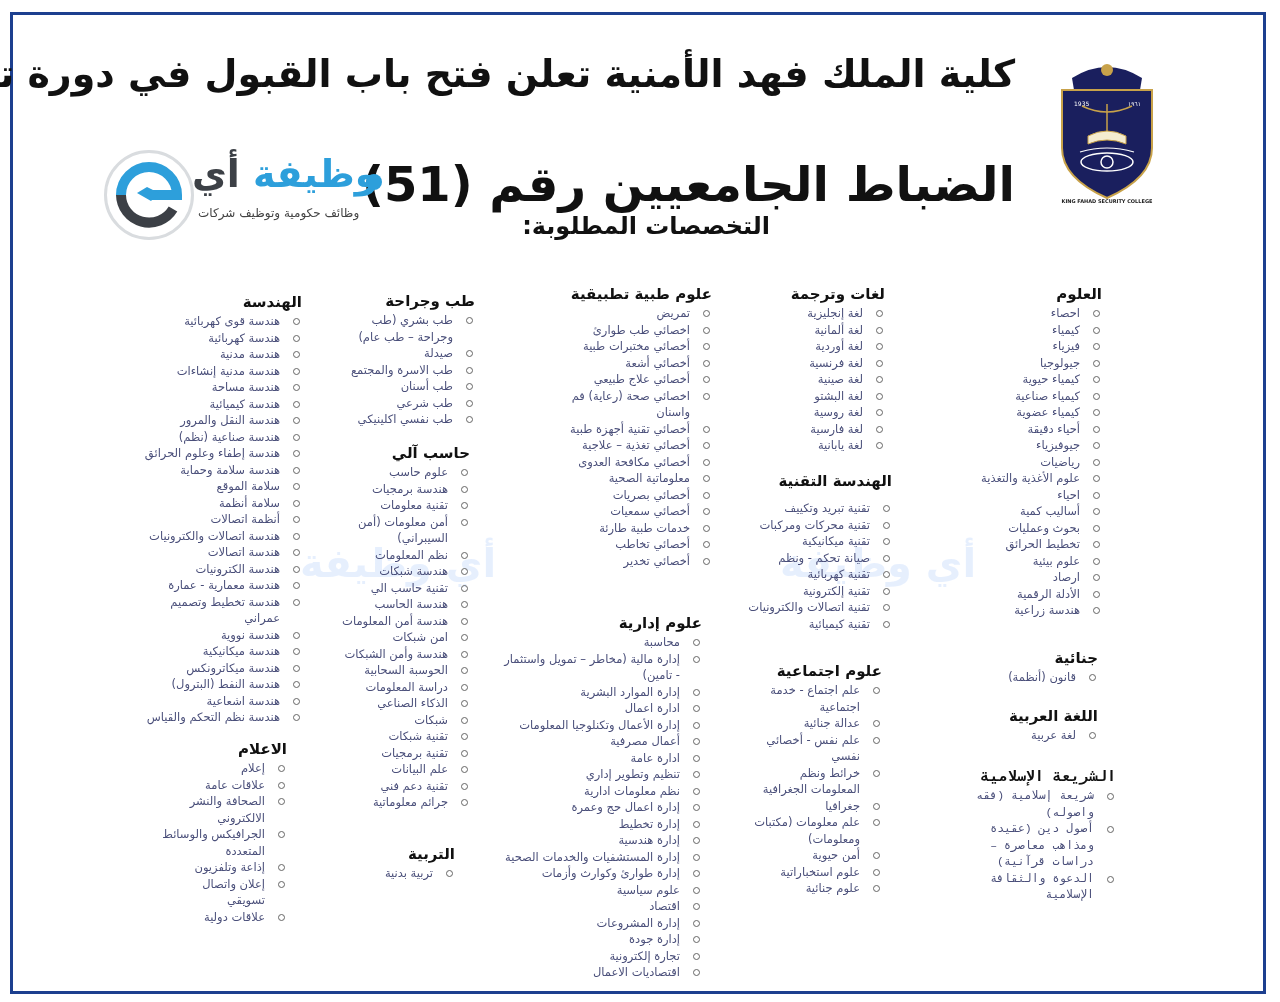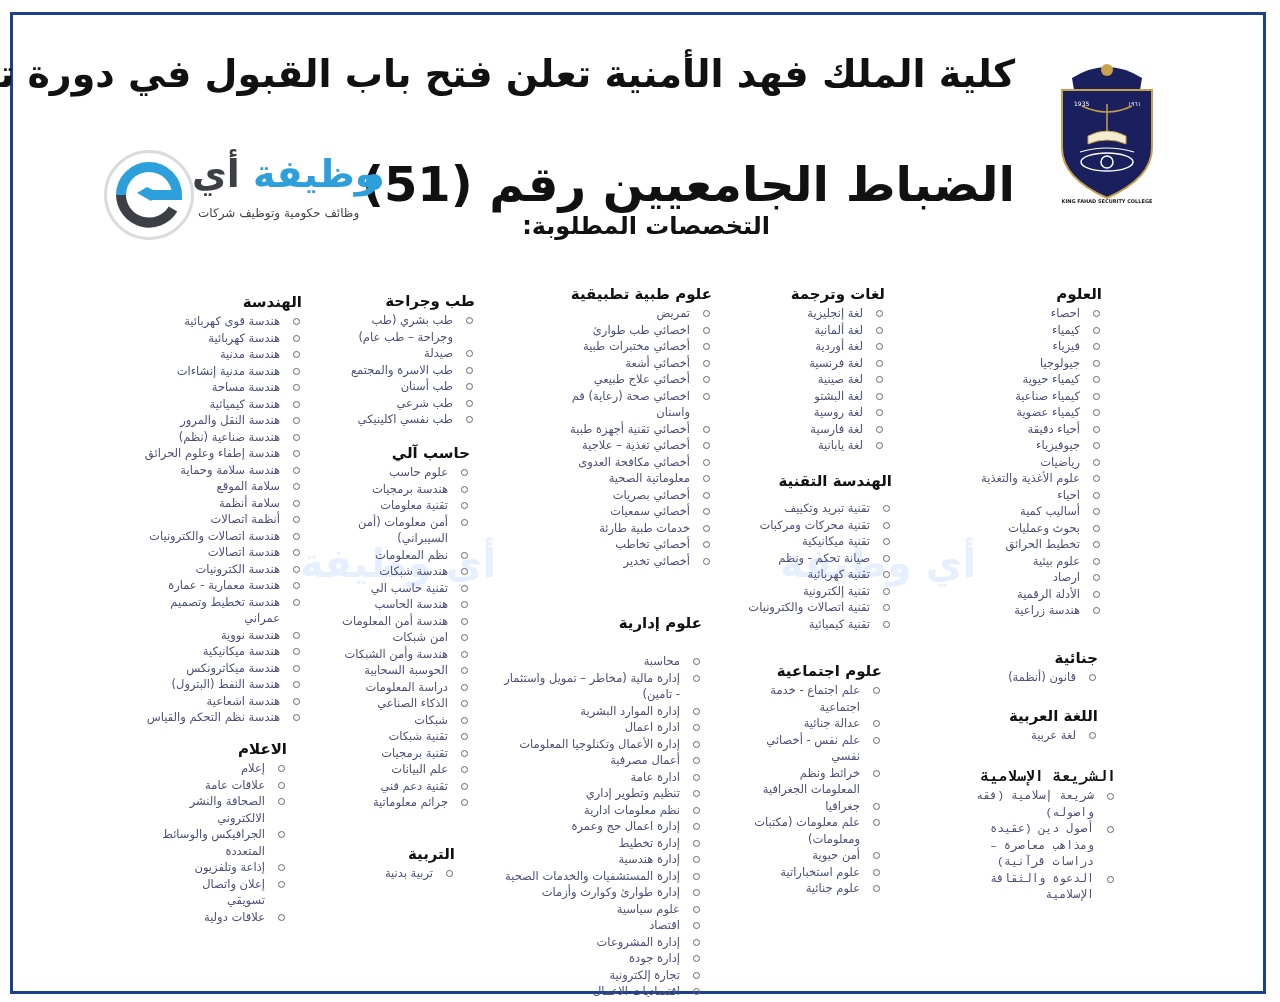--- a/index.html
+++ b/index.html
@@ -362,21 +362,21 @@
         <span class="txt">أخصائي تخاطب</span>
         <span class="bullet" style="right: -20px;"></span>
       </li>
       <li>
         <span class="txt">أخصائي تخدير</span>
         <span class="bullet" style="right: -20px;"></span>
       </li>
     </ul>
 </div>
 <div class="col" style="right:578px;top:614px;width:205px;">
-  <div class="sec-title" style="margin-bottom:21px">علوم إدارية</div>
+  <div class="sec-title" style="margin-bottom:2px">علوم إدارية</div>
   <ul class="items" style="padding-right: 22px;">
       <li>
         <span class="txt">محاسبة</span>
         <span class="bullet" style="right: -20px;"></span>
       </li>
       <li>
         <span class="txt">إدارة مالية (مخاطر – تمويل واستثمار - تامين)</span>
         <span class="bullet" style="right: -20px;"></span>
       </li>
       <li>

